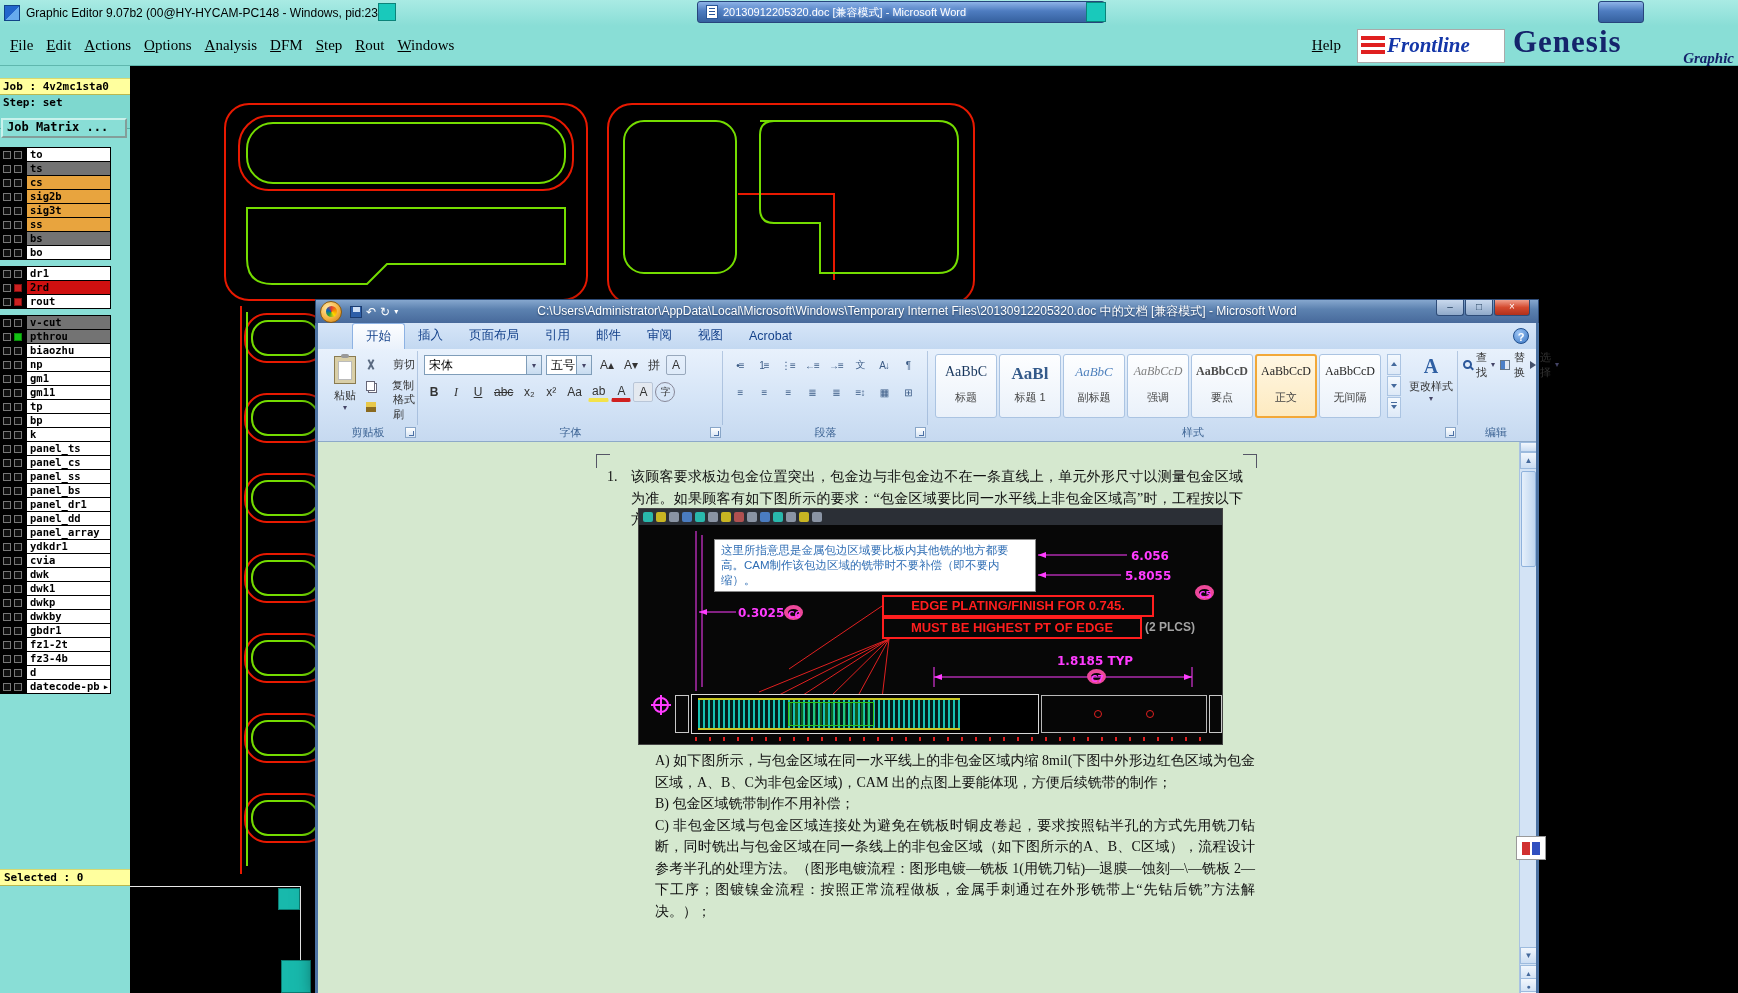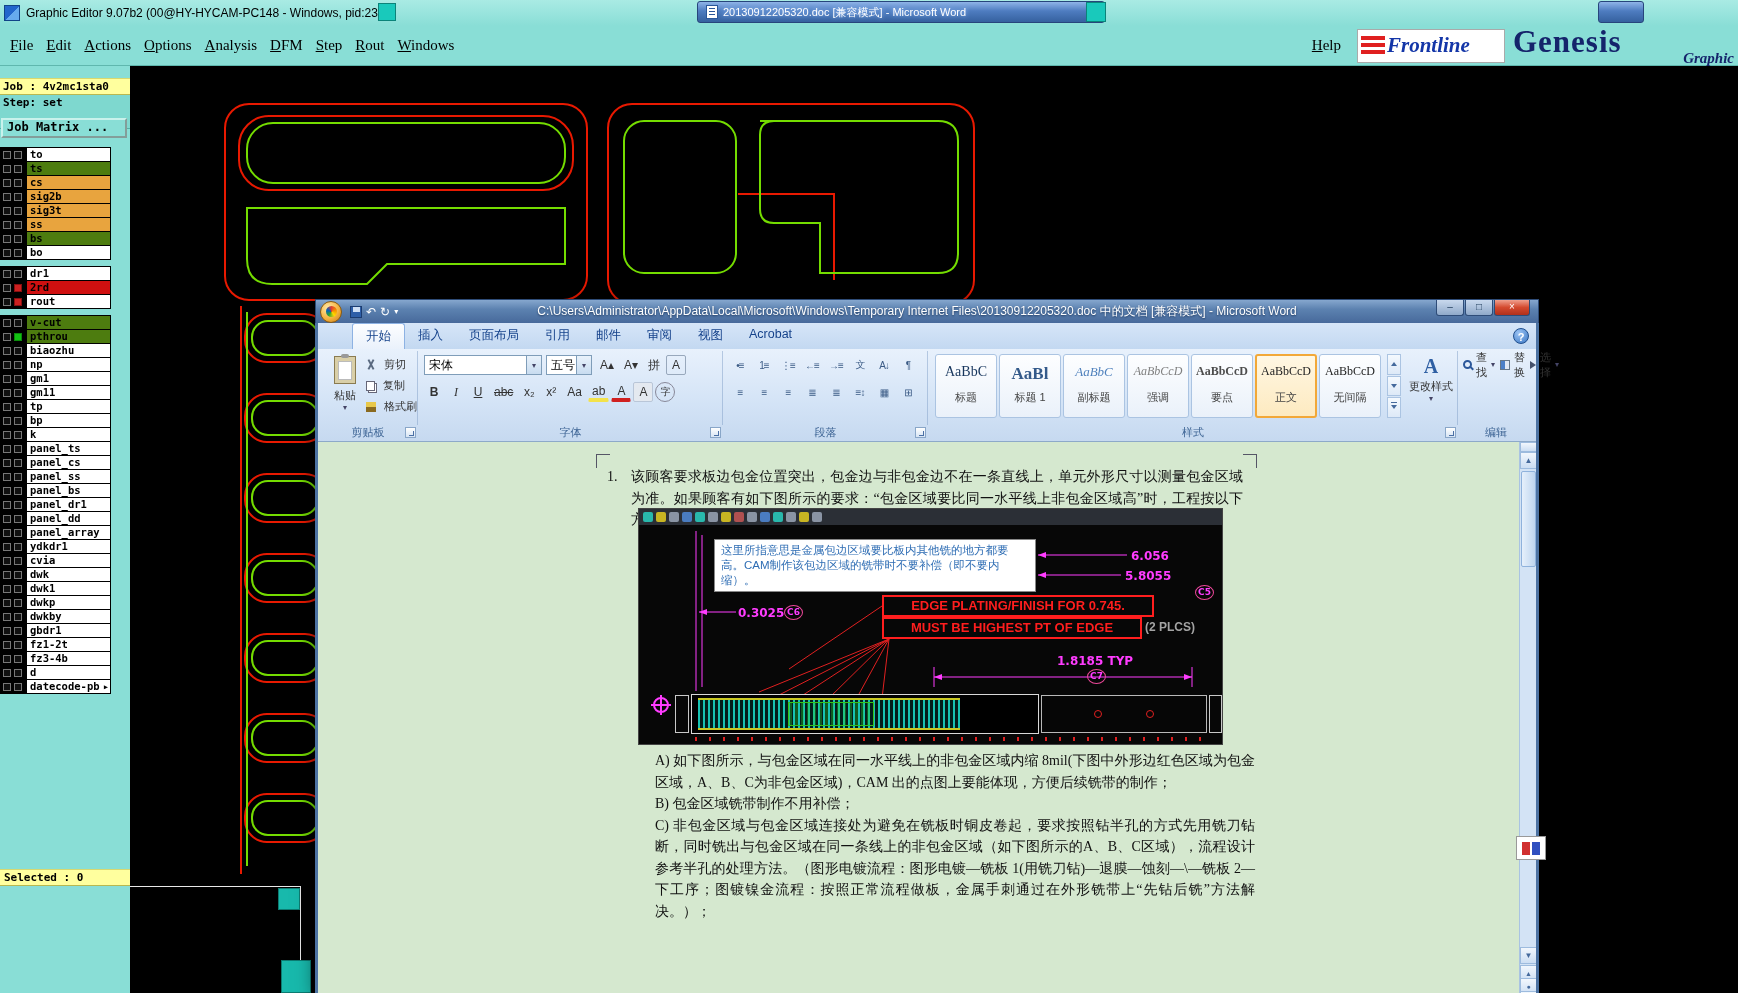--- a/index.html
+++ b/index.html
@@ -40,21 +40,21 @@
   .matrix-btn{position:absolute;left:1px;top:52px;width:126px;height:20px;background:#89DED6;border:2px outset #C9F2EC;font:bold 12px/15px "DejaVu Sans Mono",monospace;padding-left:4px;cursor:default}
   .layers{position:absolute;left:0;top:82px;width:111px}
   .layer-row{display:flex;height:15px;margin-top:-1px}
   .layer-row.gap{margin-top:6px}
   .lr-toggle{width:26px;background:#000;display:flex;align-items:center;gap:3px;padding-left:3px;flex:none}
   .lr-box{width:8px;height:8px;border:1px solid #777;background:#101010}
   .layer-row.mark-green .lr-box:nth-child(2){background:#12C112;border-color:#0A8A0A}
   .layer-row.mark-red .lr-box:nth-child(2){background:#CC2020;border-color:#881010}
   .lr-name{flex:1;border:1px solid #000;font:bold 10.5px/12px "DejaVu Sans Mono",monospace;padding-left:3px;color:#000;white-space:nowrap;overflow:hidden}
   .layer-row.white .lr-name{background:#FFF}
-  .layer-row.teal .lr-name{background:#4d7c0f}
+  .layer-row.teal .lr-name{background:#737373}
   .layer-row.orange .lr-name{background:#E8A43E}
   .layer-row.red .lr-name{background:#D01010}
   .layer-row.trunc .lr-name::after{content:"▸";float:right;margin-right:1px}
   .selected-row{position:absolute;left:0;top:803px;width:130px;height:17px;background:#FFFF9E;border-top:1px solid #D8D870;border-bottom:1px solid #B8B850;font:bold 11px/15px "DejaVu Sans Mono",monospace;padding-left:4px}
 
   
   .canvas{position:absolute;left:130px;top:66px;width:1608px;height:927px;background:#000;z-index:1}
   .c-svg{position:absolute;left:0;top:0}
   .st-r rect,.st-r path,.st-r line{stroke:#E81900;fill:none;stroke-width:2}
   .st-g rect,.st-g path,.st-g line{stroke:#74DC00;fill:none;stroke-width:2}
@@ -73,21 +73,21 @@
   .qat-save::after{content:"";position:absolute;left:2px;top:0;width:7px;height:5px;background:#CFE0F5}
   .qat-btn{cursor:default;line-height:14px}
   .qat-small{font-size:8px}
   .w-title-text{flex:1;text-align:center;font-size:12px;color:#FFF;text-shadow:0 1px 2px #203A60;white-space:nowrap;overflow:hidden}
   .w-ctrls{display:flex;gap:1px;margin-right:8px;align-self:flex-start}
   .wc{width:28px;height:16px;border:1px solid #2E4C78;border-top:none;background:linear-gradient(180deg,#C9D9EE,#8FA9C9);color:#24405F;font-size:10px;line-height:14px;text-align:center;border-radius:0 0 3px 3px;cursor:default}
   .wc.close{width:36px;background:linear-gradient(180deg,#F0A08E,#D4492E 50%,#B0301C);color:#FFF}
   .w-side{position:absolute;top:24px;bottom:0;width:3px;background:#4C72A2;z-index:3}
   .w-side.l{left:0}.w-side.r{right:0}
 
-  .w-tabs{position:absolute;left:3px;top:24px;width:1218px;height:26px;background:linear-gradient(180deg,#D6E5F8,#C3D8F1);display:flex;align-items:flex-start;padding-left:34px}
+  .w-tabs{position:absolute;left:3px;top:24px;width:1218px;height:26px;background:linear-gradient(180deg,#D6E5F8,#C3D8F1);display:flex;align-items:center;padding-left:34px}
   .w-tab{padding:4px 13px 5px;font-size:12.5px;color:#15428B;cursor:default}
   .w-tab.active{background:linear-gradient(180deg,#FDFEFF,#E9F1FB);border:1px solid #8DB2E3;border-bottom:none;border-radius:3px 3px 0 0}
   .w-help{position:absolute;right:10px;top:29px;width:16px;height:16px;border-radius:50%;background:radial-gradient(circle at 35% 30%,#9CC4F4,#3B77C4);color:#FFF;font-weight:bold;font-size:11px;text-align:center;line-height:16px;border:1px solid #1E4E8E;z-index:4}
 
   .w-ribbon{position:absolute;left:3px;top:50px;width:1218px;height:93px;background:linear-gradient(180deg,#E8F1FC,#D3E3F6 60%,#C6D9F0);border-bottom:1px solid #8DA9C9}
   .grp{position:absolute;top:2px;height:74px;border-right:1px solid rgba(130,160,200,.5)}
   .g-clip{left:0;width:100px}
   .g-font{left:100px;width:305px}
   .g-para{left:405px;width:205px}
   .g-styles{left:610px;width:530px}
@@ -97,21 +97,21 @@
   .launch{position:absolute;top:78px;width:11px;height:11px;border:1px solid #89A6C8;background:linear-gradient(180deg,#FFF,#D6E4F4)}
   .launch::after{content:"";position:absolute;right:1px;bottom:1px;width:4px;height:4px;border-right:1px solid #4A6FA5;border-bottom:1px solid #4A6FA5}
   .la-clip{left:87px}.la-font{left:392px}.la-para{left:597px}.la-styles{left:1127px}
 
   .paste-btn{position:absolute;left:8px;top:2px;width:38px;height:70px;text-align:center;font-size:11px;color:#333;cursor:default}
   .clip-icon{width:22px;height:28px;margin:3px auto 4px;border:1px solid #8A7B50;background:#D9CFA8;position:relative}
   .clip-icon::before{content:"";position:absolute;left:3px;top:4px;right:3px;bottom:3px;background:#FFF;border:1px solid #BBB}
   .clip-icon::after{content:"";position:absolute;left:6px;top:-3px;width:8px;height:4px;background:#999;border-radius:2px}
   .p-drop{font-size:8px;color:#446}
   .mini-col{position:absolute;left:48px;top:5px;display:flex;flex-direction:column;gap:4px}
-  .mini-btn{display:flex;align-items:center;gap:8px;font-size:11px;color:#333;height:17px;cursor:default}
+  .mini-btn{display:flex;align-items:center;gap:17px;font-size:11px;color:#333;height:17px;cursor:default}
   .ic-cut{width:10px;height:11px;position:relative;flex:none}
   .ic-cut::before,.ic-cut::after{content:"";position:absolute;left:4px;top:0;width:2px;height:11px;background:#5A6A80}
   .ic-cut::before{transform:rotate(28deg)}.ic-cut::after{transform:rotate(-28deg)}
   .ic-copy{width:9px;height:10px;border:1px solid #667;background:#FFF;box-shadow:2px 2px 0 -1px #FFF,2px 2px 0 0 #667;flex:none}
   .ic-paint{width:10px;height:10px;background:linear-gradient(180deg,#E8C84A 55%,#8A6A20 55%);flex:none}
 
   .combo{position:absolute;height:20px;background:#FFF;border:1px solid #7F9DB9;font-size:12px;display:flex;align-items:center;padding-left:4px;cursor:default}
   .cb-name{left:6px;top:4px;width:118px}
   .cb-size{left:128px;top:4px;width:46px}
   .combo .arr{margin-left:auto;width:15px;height:100%;background:linear-gradient(180deg,#E9F2FB,#C8DCF0);border-left:1px solid #7F9DB9;font-size:8px;color:#446;display:flex;align-items:center;justify-content:center}
@@ -180,21 +180,21 @@
   .cad-svg{position:absolute;left:0;top:0;z-index:1}
   .ml{stroke:#FF3CFF;stroke-width:1;fill:none}
   .mf{fill:#FF3CFF}
   .rl{stroke:#E02020;stroke-width:1;fill:none}
   .callout{position:absolute;left:75px;top:30px;width:322px;min-height:42px;background:#FFF;border:1px solid #888;color:#2E6DB4;font-size:11.5px;line-height:15px;padding:3px 6px;z-index:3}
   .dim{position:absolute;color:#FF3CFF;font:bold 12px "DejaVu Sans",sans-serif;z-index:3;white-space:nowrap}
   .d6056{left:492px;top:40px}
   .d58055{left:486px;top:60px}
   .d03025{left:99px;top:97px}
   .d18185{left:418px;top:145px}
-  .cbadge{position:absolute;width:19px;height:15px;border:1px solid #ec4899;border-radius:50%;color:#FF3CFF;font:bold 9px/13px "DejaVu Sans",sans-serif;text-align:center;z-index:3}
+  .cbadge{position:absolute;width:19px;height:15px;border:4px solid #ec4899;border-radius:50%;color:#FF3CFF;font:bold 9px/13px "DejaVu Sans",sans-serif;text-align:center;z-index:3}
   .c5{left:556px;top:76px}
   .c6{left:145px;top:96px}
   .c7{left:448px;top:160px}
   .redbox{position:absolute;border:2px solid #FF1E1E;color:#FF1E1E;font:bold 13px/18px "Liberation Sans",sans-serif;text-align:center;z-index:3;white-space:nowrap;overflow:hidden}
   .rb1{left:243px;top:86px;width:272px;height:22px}
   .rb2{left:243px;top:108px;width:260px;height:22px}
   .plcs{position:absolute;left:506px;top:111px;color:#a3a3a3;font:bold 12px "Liberation Sans",sans-serif;z-index:3;white-space:nowrap}
   .target{position:absolute;left:14px;top:188px;width:16px;height:16px;border:2px solid #FF3CFF;border-radius:50%;z-index:2}
   .target::before{content:"";position:absolute;left:5px;top:-4px;width:2px;height:20px;background:#FF3CFF}
   .target::after{content:"";position:absolute;left:-4px;top:5px;width:20px;height:2px;background:#FF3CFF}

